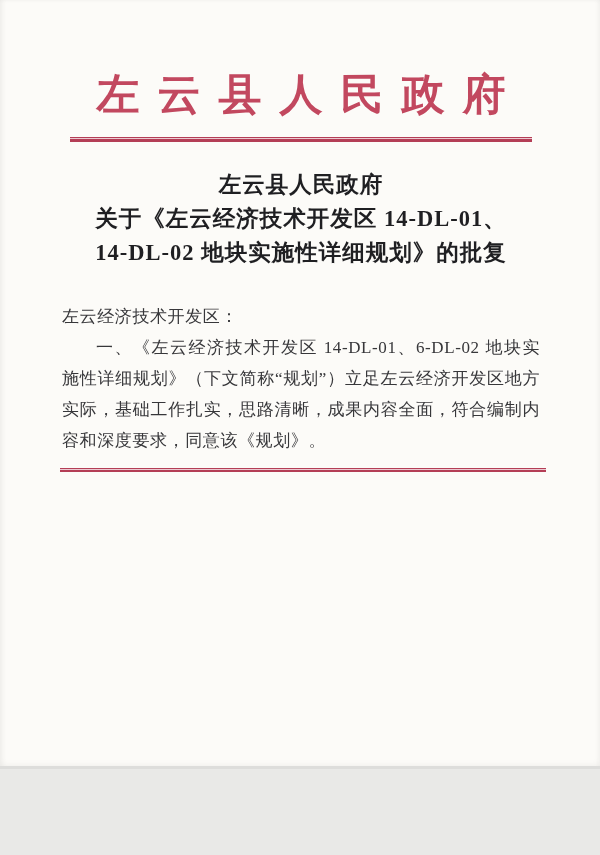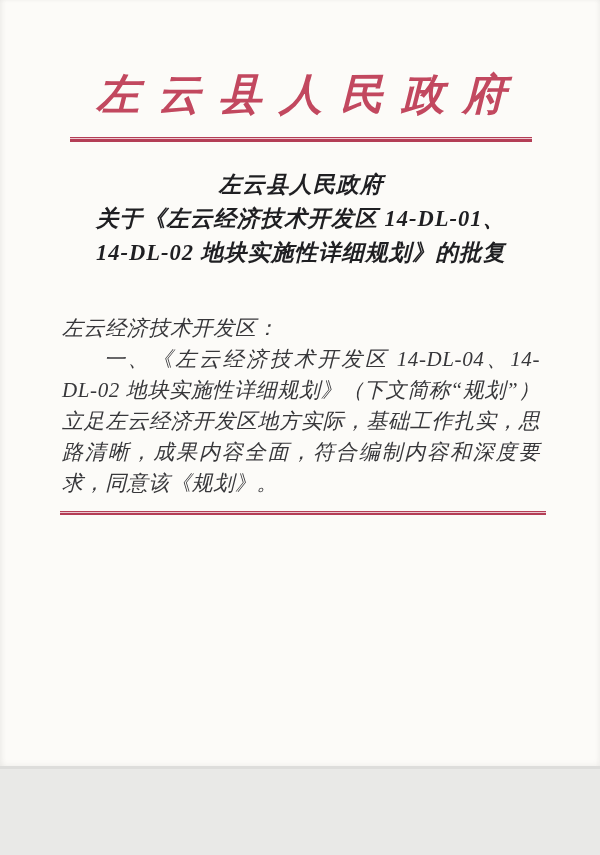--- a/index.html
+++ b/index.html
@@ -13,21 +13,20 @@
     width: 600px;
     height: 769px;
     margin: 0 auto;
     background: #fcfbf8;
     box-sizing: border-box;
     padding: 66px 60px 0 62px;
     box-shadow: inset 0 -4px 6px rgba(0,0,0,0.05),
                 inset 3px 0 5px rgba(0,0,0,0.03),
                 inset -2px 0 4px rgba(0,0,0,0.02);
     overflow: hidden;
-    font-style: italic;
   }
   
   .letterhead {
     text-align: center;
     color: #c2485f;
     font-size: 43px;
     font-weight: bold;
     line-height: 58px;
     letter-spacing: 18px;
     padding-left: 18px; 
@@ -49,23 +48,23 @@
     margin-top: 26px;
     text-align: center;
     color: #1f1f22;
     font-weight: bold;
     font-size: 22.5px;
     line-height: 34px;
     letter-spacing: 1px;
   }
   
   .doc-body {
-    margin-top: 43px;
+    margin-top: 31px;
     color: #37373a;
-    font-size: 21px;
+    font-size: 17px;
     line-height: 31px;
     letter-spacing: 0.6px;
     text-align: justify;
   }
   .doc-body p {
     margin: 0;
   }
   .doc-body p.indent {
     text-indent: 2em;
   }
@@ -98,20 +97,20 @@
   <div class="rule rule-top"></div>
 
   <div class="doc-title">
     <div>左云县人民政府</div>
     <div>关于《左云经济技术开发区 14-DL-01、</div>
     <div>14-DL-02 地块实施性详细规划》的批复</div>
   </div>
 
   <div class="doc-body">
     <p>左云经济技术开发区：</p>
-    <p class="indent">一、《左云经济技术开发区 14-DL-04、14-DL-02 地块实施性详细规划》（下文简称“规划”）立足左云经济开发区地方实际，基础工作扎实，思路清晰，成果内容全面，符合编制内容和深度要求，同意该《规划》。</p>
+    <p class="indent">一、《左云经济技术开发区 14-DL-01、6-DL-02 地块实施性详细规划》（下文简称“规划”）立足左云经济开发区地方实际，基础工作扎实，思路清晰，成果内容全面，符合编制内容和深度要求，同意该《规划》。</p>
   </div>
 
   <div class="rule-bottom"></div>
 
   <div class="scan-edge"></div>
 
 </div>
 
 </body></html>

